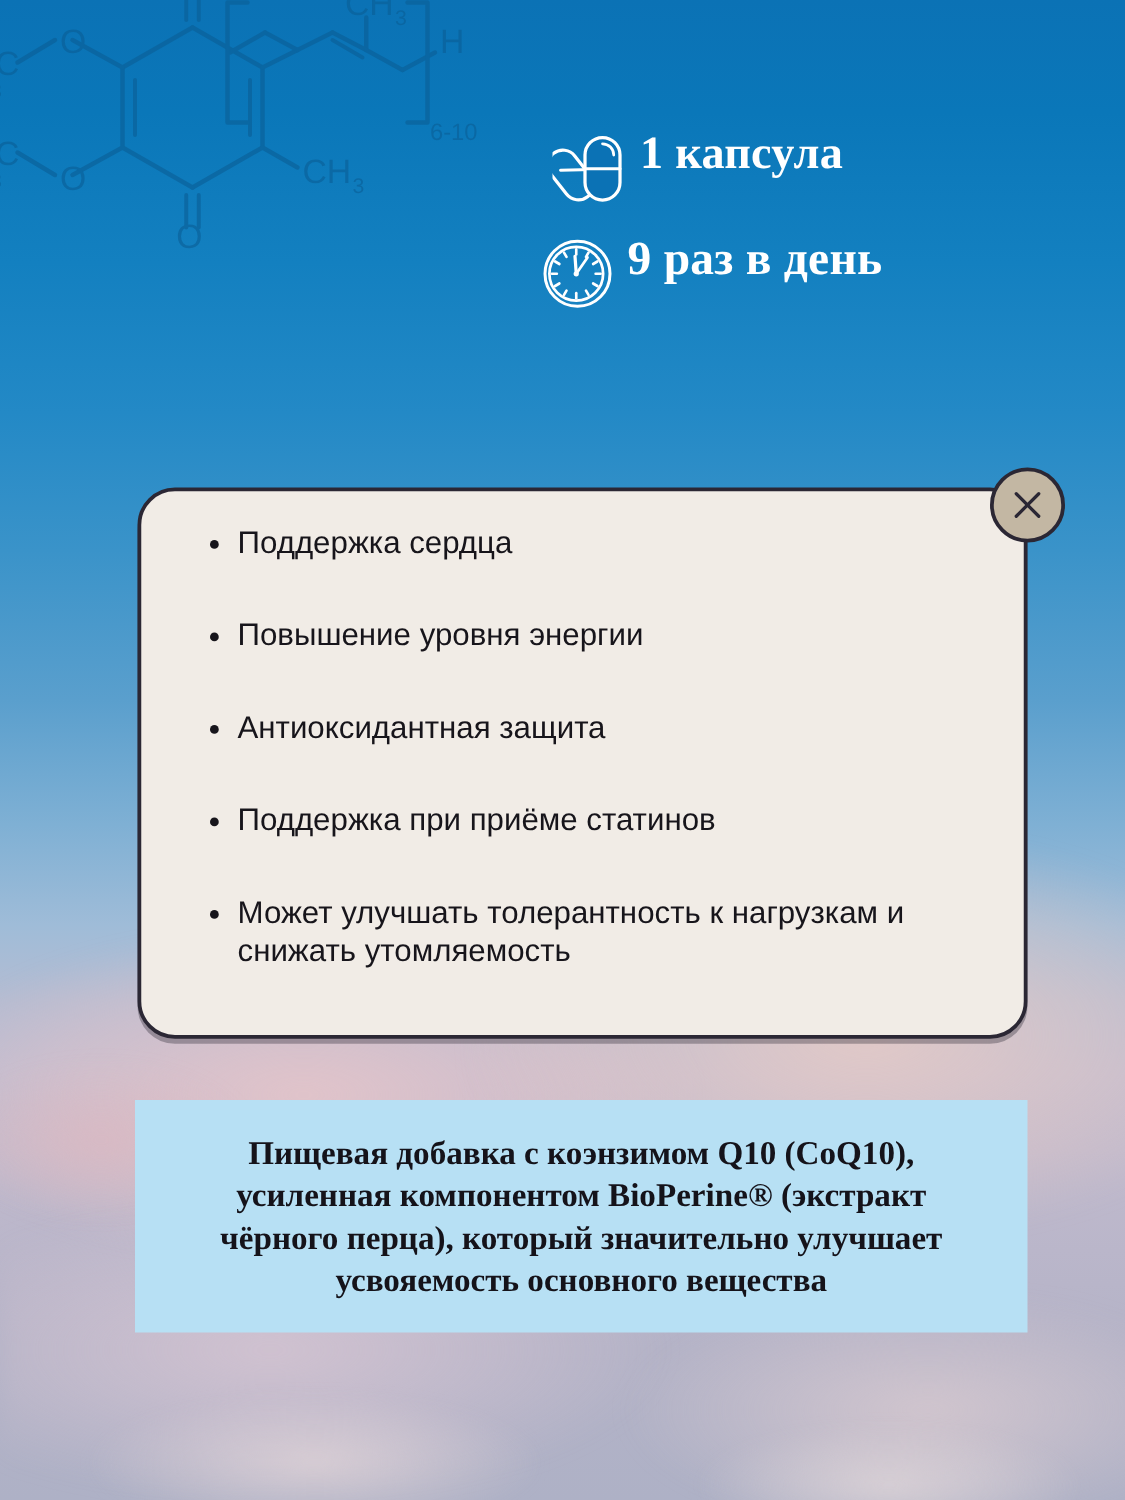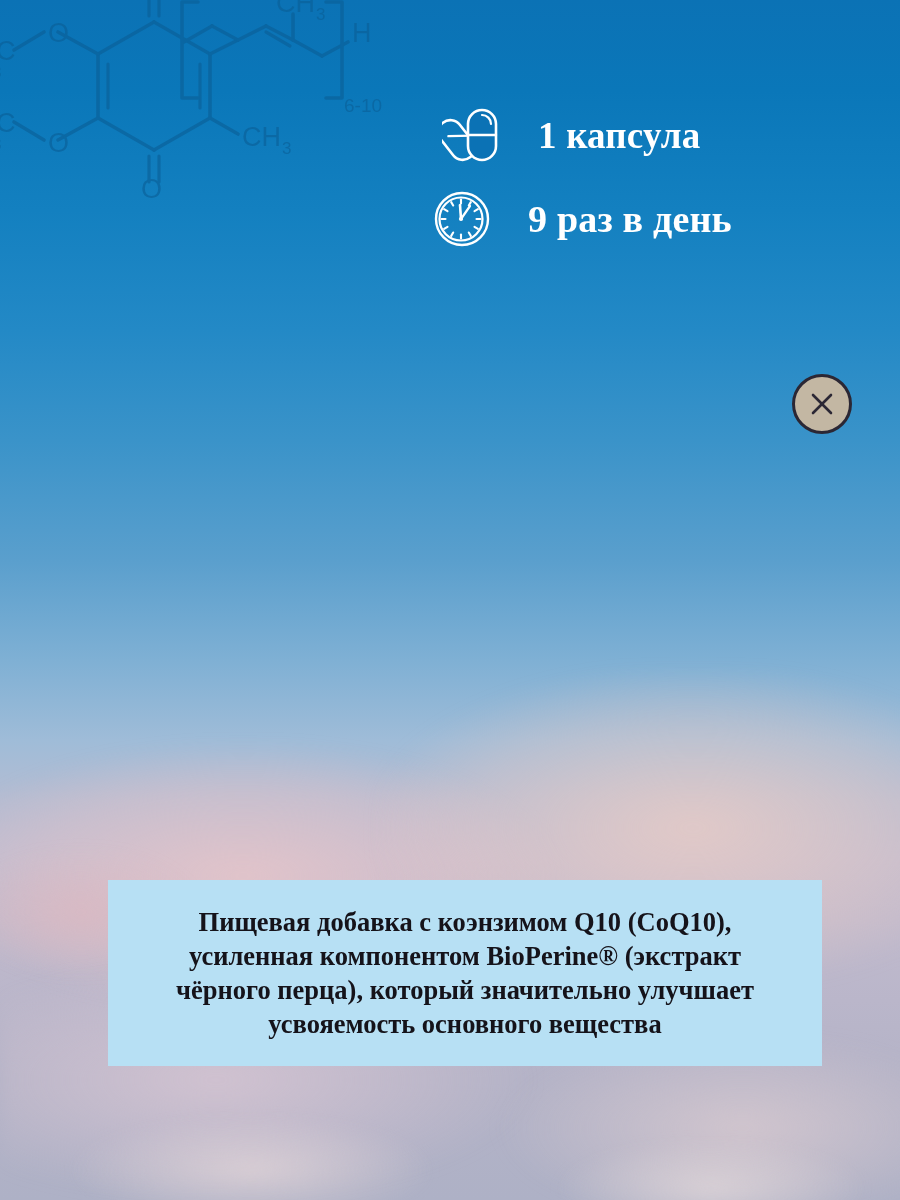--- a/index.html
+++ b/index.html
@@ -108,22 +108,21 @@
 
   
   .dosage {
     position: absolute;
     left: 430px;
     top: 104px;
     width: 430px;
   }
   .dose-row {
     display: flex;
-    align-items: center;
-    gap: 34px;
+    gap: 8px;
   }
   .dose-row.r1 { margin-bottom: 22px; padding-left: 12px; }
   .dose-row.r2 { padding-left: 2px; }
   .dose-icon {
     flex: 0 0 auto;
     display: block;
   }
   .dose-label {
     color: #ffffff;
     font-family: "Liberation Serif", serif;
@@ -325,20 +324,29 @@
           <path d="M29,31 L28,17" stroke-width="2.6"></path>
           <path d="M29,31 L38,18" stroke-width="2.2"></path>
           <circle cx="29" cy="31" r="2.1" fill="#ffffff" stroke="none"></circle>
         </g>
       </svg>
       <div class="dose-label">9 раз в день</div>
     </div>
 
   </div>
 
+  <div class="card">
+    <ul class="bullets">
+      <li>Поддержка сердца</li>
+      <li>Повышение уровня энергии</li>
+      <li>Антиоксидантная защита</li>
+      <li> Поддержка при приёме статинов</li>
+      <li>Может улучшать толерантность к нагрузкам и снижать утомляемость</li>
+    </ul>
+  </div>
 
   <div class="close-btn">
     <svg width="30" height="30" viewBox="0 0 30 30">
       <g stroke="#2b2734" stroke-width="2.6" stroke-linecap="round">
         <path d="M6,6 L24,24"></path>
         <path d="M24,6 L6,24"></path>
       </g>
     </svg>
   </div>
 

